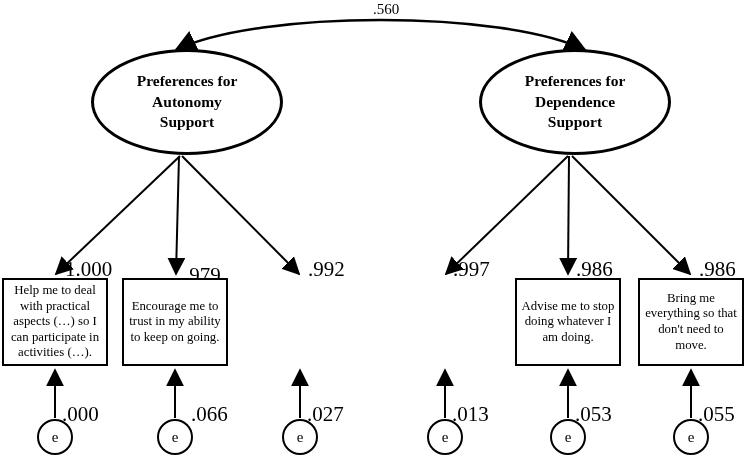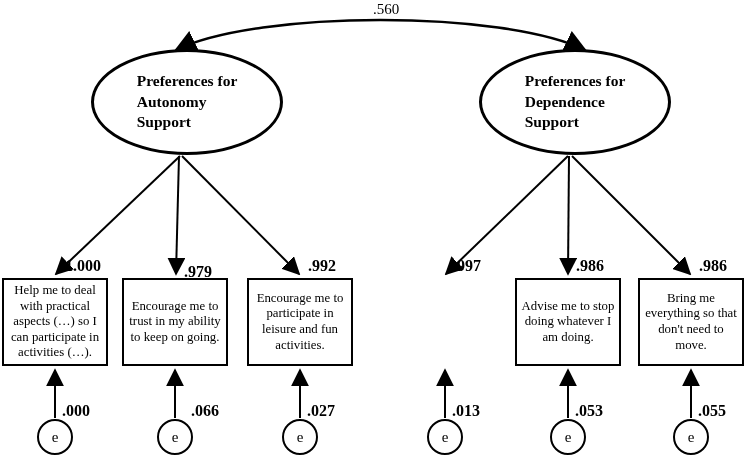--- a/index.html
+++ b/index.html
@@ -12,21 +12,21 @@
     overflow:hidden;
   }
   .stage svg{position:absolute;left:0;top:0;}
   .ellipse{
     position:absolute;
     width:192px;height:106px;
     border:3px solid #000;
     border-radius:50%;
     box-sizing:border-box;
     display:flex;align-items:center;justify-content:center;
-    text-align:left;
+    text-align:center;
     font-weight:bold;
     font-size:15.5px;line-height:1.35;
     white-space:pre-line;
     background:#fff;
   }
   .box{
     position:absolute;
     width:106px;height:88px;
     top:278px;
     border:2.5px solid #000;
@@ -43,23 +43,22 @@
     top:419px;
     border:2.5px solid #000;
     border-radius:50%;
     box-sizing:border-box;
     display:flex;align-items:center;justify-content:center;
     font-size:15px;
     background:#fff;
   }
   .val{
     position:absolute;
-    font-size:16px;
+    font-size:21px;
     white-space:nowrap;
-    font-weight:bold;
   }
   .corr-val{
     position:absolute;
     top:1px;left:358px;width:56px;
     text-align:center;
     font-size:15px;
   }
 </style>
 </head>
 <body>
@@ -116,23 +115,20 @@
   <span class="val" style="left:453px;top:257px">.997</span>
   <span class="val" style="left:576px;top:257px">.986</span>
   <span class="val" style="left:699px;top:257px">.986</span>
 
   <div class="box" style="left:2px">
       <span>Help me to deal with practical aspects (…) so I can participate in activities (…).</span>
     </div>
   <div class="box" style="left:122px">
       <span>Encourage me to trust in my ability to keep on going.</span>
     </div>
-  <div class="box" style="left:247px">
-      <span>Encourage me to participate in leisure and fun activities.</span>
-    </div>
   <div class="box" style="left:638px">
       <span>Bring me everything so that don't need to move.</span>
     </div>
   <div class="box" style="left:515px">
       <span>Advise me to stop doing whatever I am doing.</span>
     </div>
 
   <span class="val" style="left:62px;top:402px">.000</span>
   <span class="val" style="left:191px;top:402px">.066</span>
   <span class="val" style="left:307px;top:402px">.027</span>

